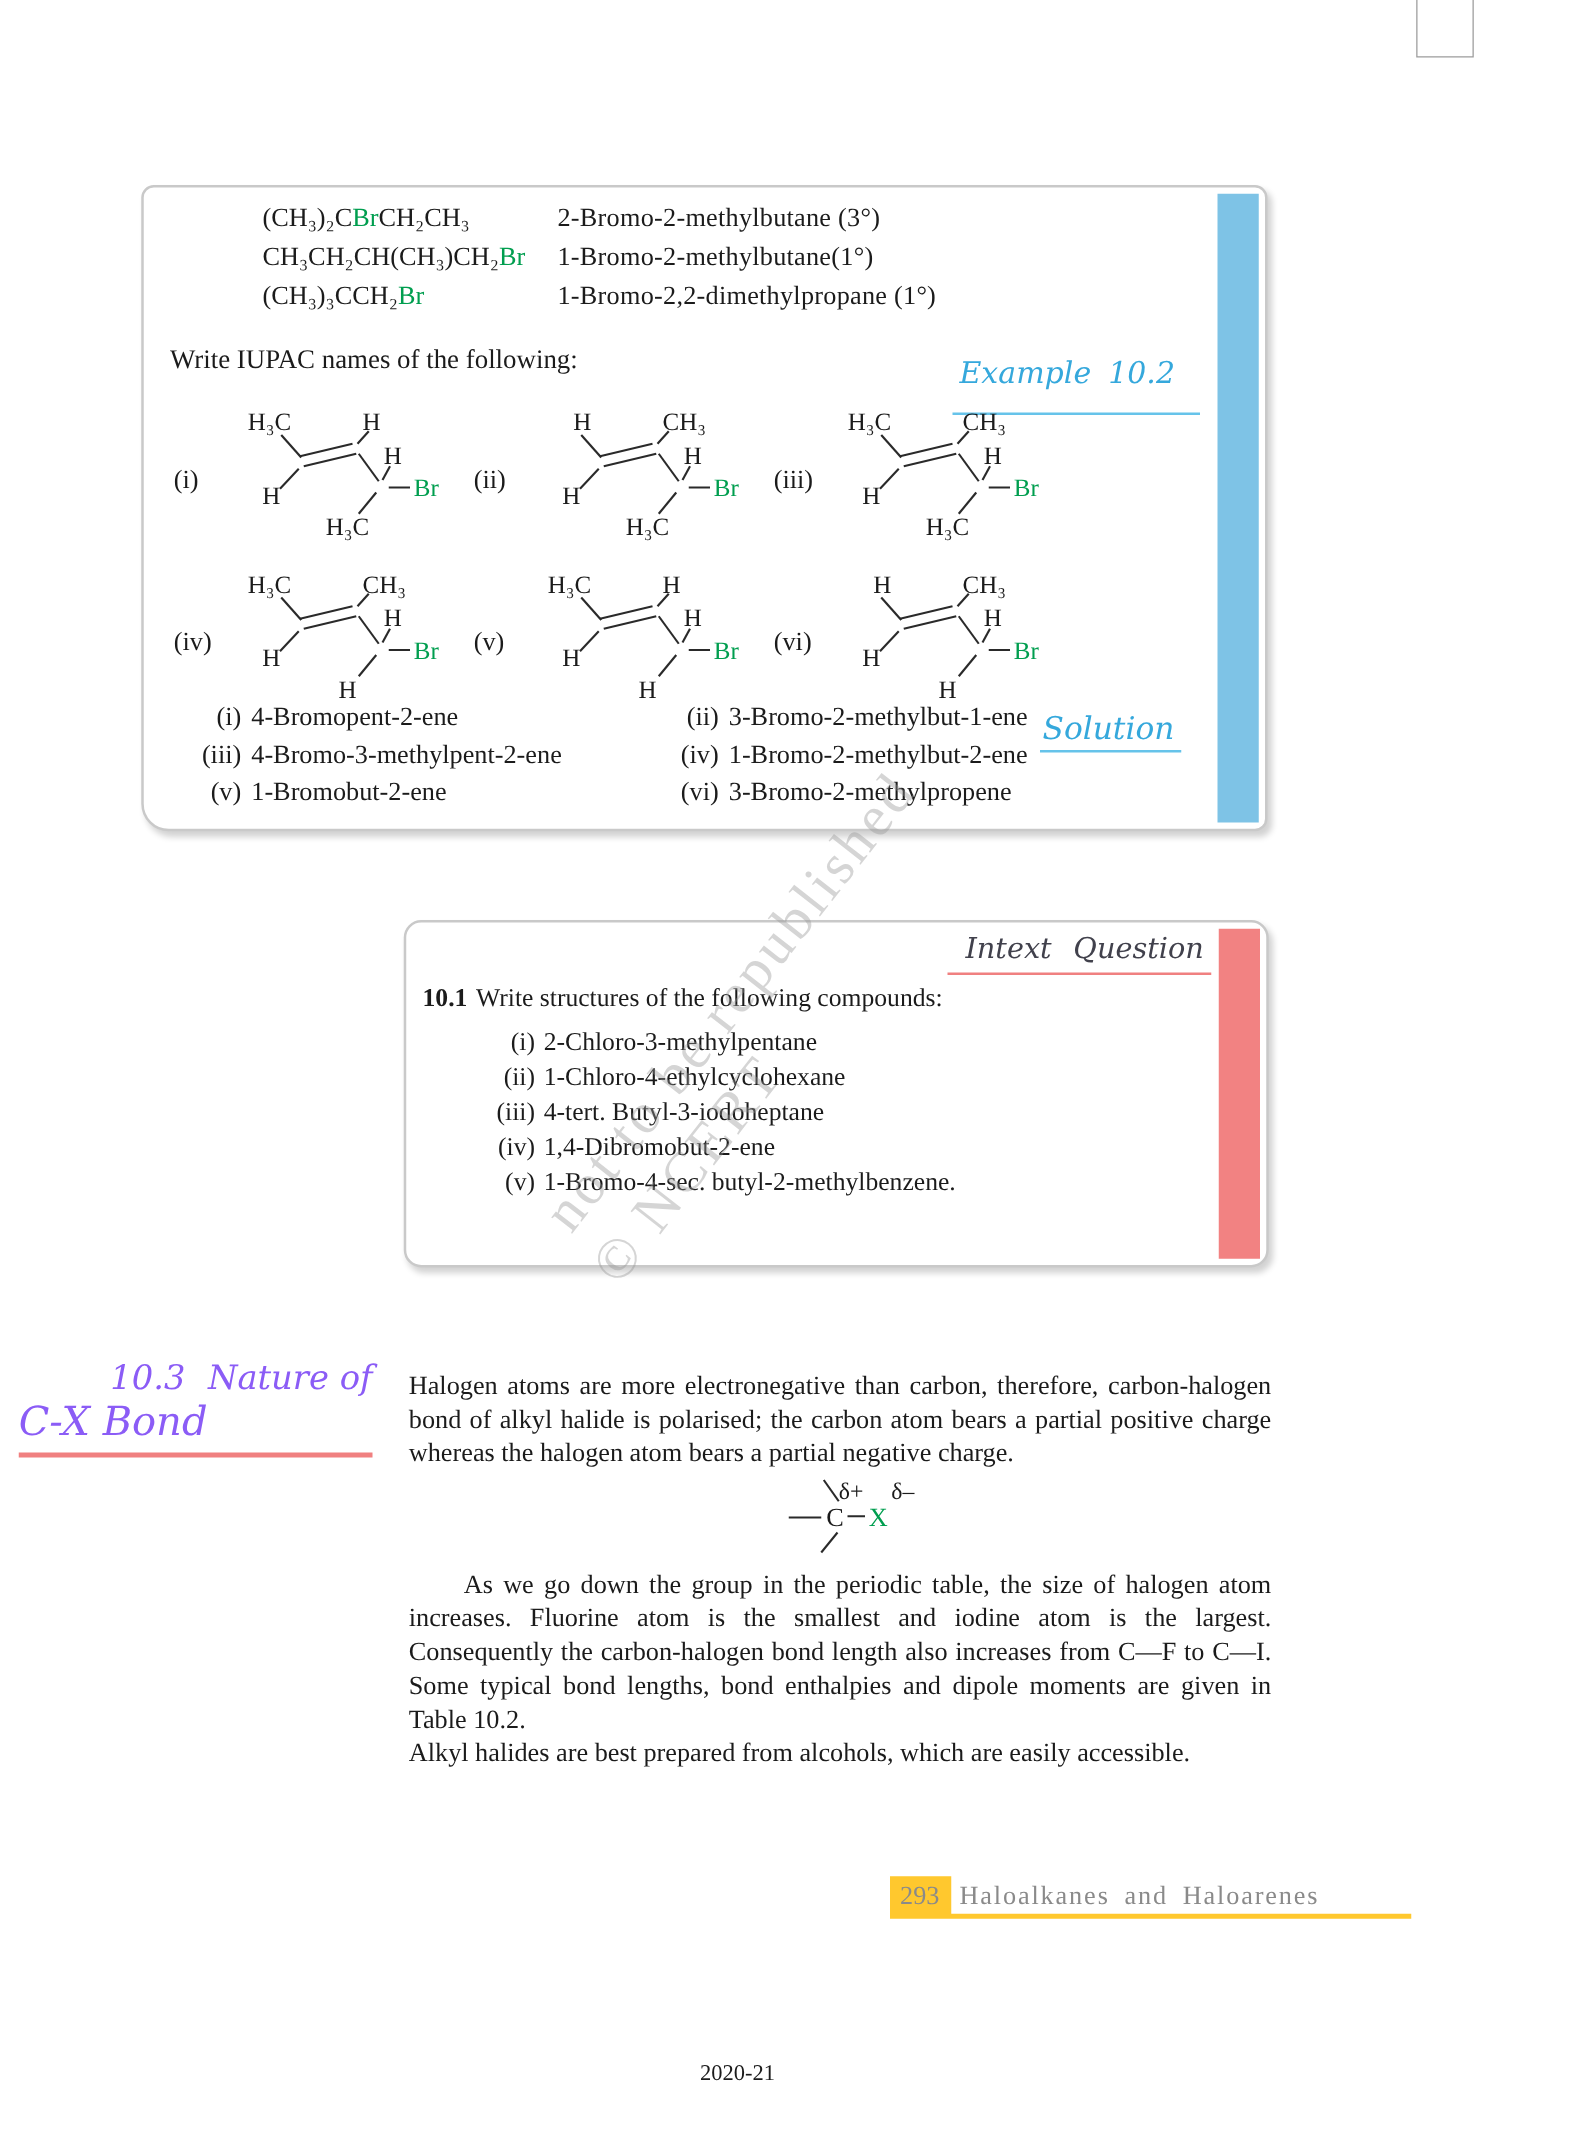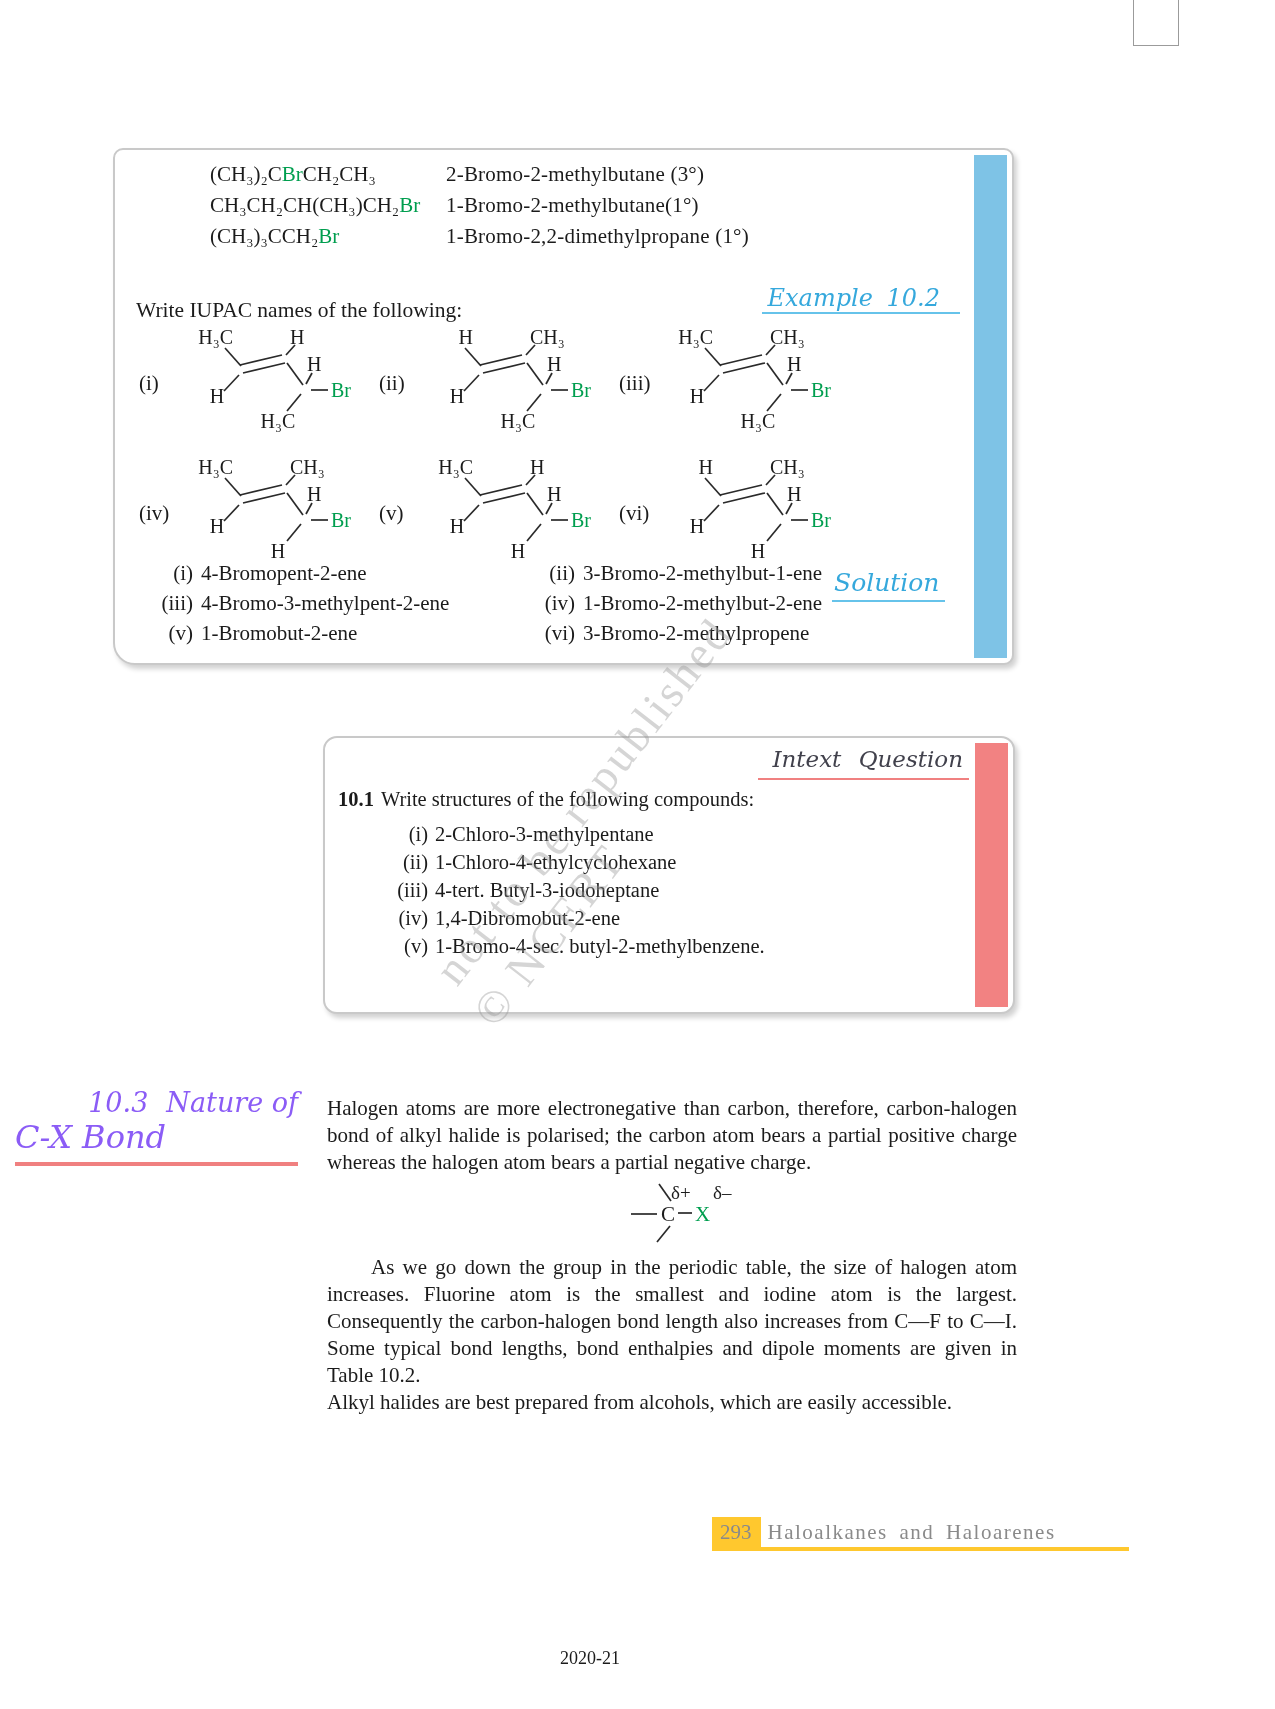--- a/index.html
+++ b/index.html
@@ -21,25 +21,25 @@
   
   .example-box{position:absolute;left:113px;top:148px;width:901px;height:517px;
       border:2px solid #c9c9c9;border-radius:10px 10px 10px 22px;
       box-shadow:3px 4px 5px rgba(0,0,0,0.18);background:#fff;z-index:2;}
   .bar{position:absolute;top:5px;bottom:5px;width:33px;}
   .blue-bar{right:5px;background:var(--blue-bar);}
   .red-bar{right:5px;background:var(--red-bar);}
   .formula-list{position:absolute;left:95px;top:9px;font-size:21px;}
   .formula-row{display:grid;grid-template-columns:236px auto;line-height:31px;}
   .name-cell{letter-spacing:0.2px;}
-  .prompt{position:absolute;left:21px;top:148px;font-size:21.5px;}
+  .prompt{position:absolute;left:21px;top:125px;font-size:21.5px;}
   .script{font-family:"DejaVu Serif",serif;font-style:italic;}
   .blue{color:var(--blue);}
   .example-label{position:absolute;right:52px;top:134px;font-size:24px;
-      border-bottom:2px solid #66c3ea;padding:0 20px 0 6px;word-spacing:6px;}
+      border-bottom:2px solid #66c3ea;padding:0 20px 18px 6px;word-spacing:6px;}
   .struct-row{position:absolute;left:24px;display:flex;}
   .row1{top:166px;}
   .row2{top:296px;}
   .struct{width:240px;display:flex;align-items:center;}
   .struct-label{width:42px;font-size:21px;padding-top:14px;}
   .solutions{position:absolute;left:26px;top:410px;display:grid;
       grid-template-columns:52px 312px 54px auto;column-gap:8px;row-gap:3px;
       font-size:21px;line-height:27px;}
   .sol-label{text-align:right;}
   .solution-label{position:absolute;left:717px;top:418px;font-size:25px;
@@ -67,21 +67,21 @@
   .sh-line2{text-align:left;font-size:32px;line-height:34px;padding-right:2px;}
   
   .body-col{position:absolute;left:327px;top:1095px;width:690px;z-index:2;
       font-size:21px;line-height:27px;text-align:justify;}
   .para{margin:0;}
   .indent{text-indent:44px;}
   .cx-diagram{margin:4px 0 8px 296px;height:66px;}
   .cx-diagram text{font-size:21px;}
   .cx-diagram .dtext{font-size:19px;}
   
-  .footer{position:absolute;left:712px;top:1504px;z-index:2;font-size:21px;color:var(--gray);margin-top:16px;}
+  .footer{position:absolute;left:712px;top:1504px;z-index:2;font-size:21px;color:var(--gray);}
   .footer-line{position:absolute;left:0px;top:27px;width:417px;height:4px;background:var(--yellow);}
   .page-num{position:relative;background:var(--yellow);padding:3px 9px 5px 8px;}
   .chapter-title{position:relative;padding-left:7px;letter-spacing:1.5px;word-spacing:5px;}
   .year{position:absolute;left:545px;top:1648px;width:90px;text-align:center;
       font-size:18px;z-index:2;}
   .halogen{color:var(--green);}
 </style>
 </head>
 <body>
 

